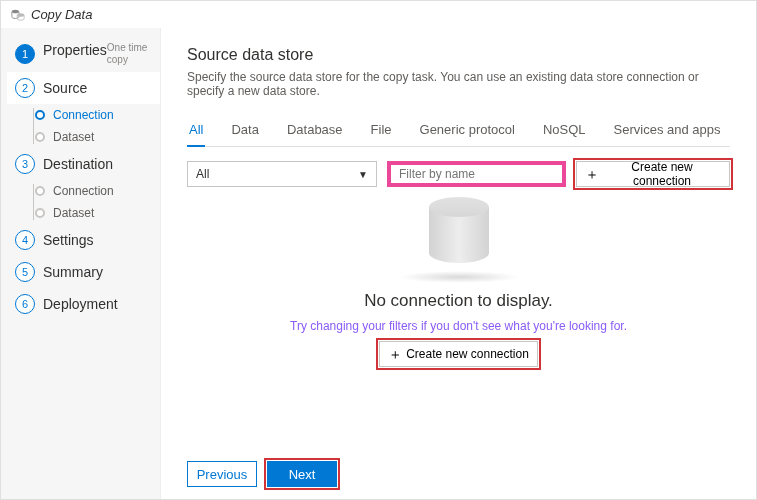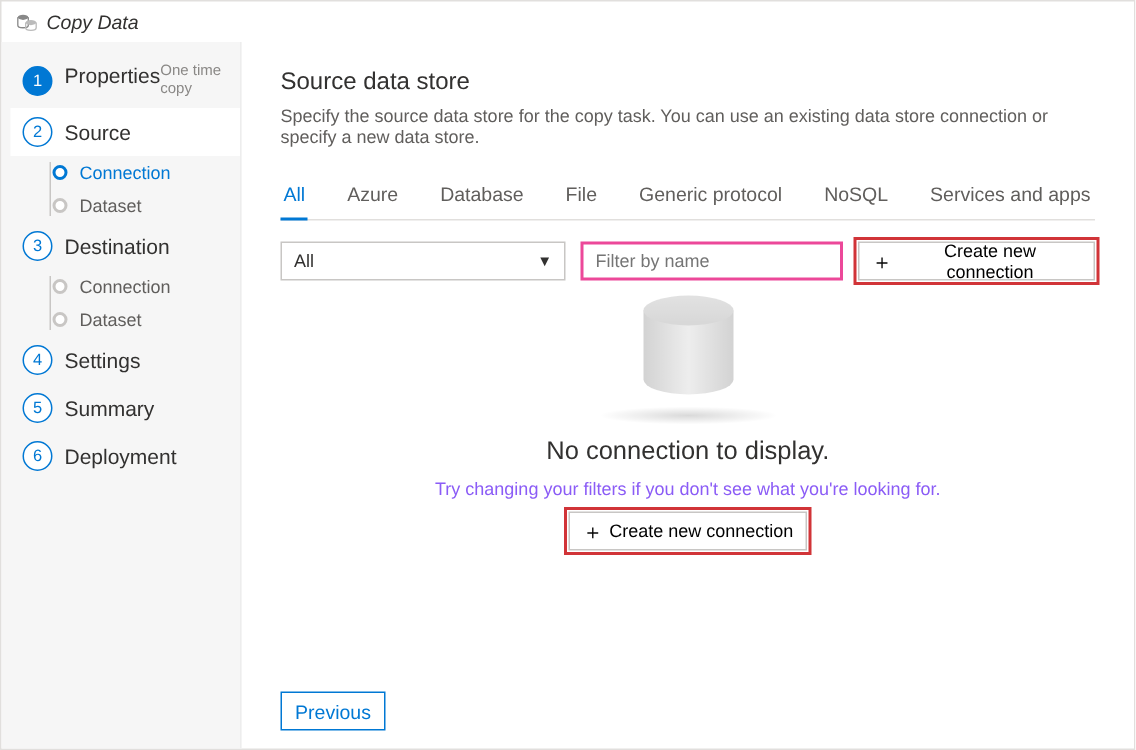--- a/index.html
+++ b/index.html
@@ -21,21 +21,21 @@
     .substep.active .dot { border-color: #0078d4; }
     .substep.active { color: #0078d4; }
     .content { flex: 1; padding: 18px 26px 12px 26px; display: flex; flex-direction: column; overflow: hidden; }
     h1 { font-size: 16px; font-weight: 400; margin-bottom: 6px; }
     .desc { font-size: 12px; color: #605e5c; margin-bottom: 18px; }
     .tabs { display: flex; gap: 24px; border-bottom: 1px solid #e1dfdd; margin-bottom: 14px; font-size: 13px; }
     .tab { padding: 6px 2px 8px; color: #605e5c; cursor: pointer; }
     .tab.active { color: #0078d4; border-bottom: 2px solid #0078d4; margin-bottom: -1px; }
     .filters { display: flex; align-items: center; gap: 10px; margin-bottom: 10px; }
     .select { flex: 0 0 190px; height: 26px; border: 1px solid #c8c6c4; padding: 0 8px; display: flex; align-items: center; justify-content: space-between; font-size: 12px; cursor: pointer; }
-    input.filter { flex: 1; height: 26px; border: 2px solid #ec4899; padding: 0 8px; font-size: 12px; }
+    input.filter { flex: 1; height: 26px; border: 4px solid #ec4899; padding: 0 8px; font-size: 12px; }
     .newconn { height: 26px; border: 1px solid #c8c6c4; background: #fff; padding: 0 8px; display: flex; align-items: center; gap: 4px; font-size: 12px; cursor: pointer; }
     .highlight { outline: 2px solid #d13438; outline-offset: 1px; }
     .empty { flex: 1; display: flex; flex-direction: column; align-items: center; justify-content: flex-start; gap: 8px; }
     .empty .cyl { width: 60px; height: 70px; position: relative; opacity: 0.45; }
     .cyl .top { width: 60px; height: 20px; border-radius: 50%; background: linear-gradient(#bfbfbf,#a8a8a8); position: absolute; top: 0; }
     .cyl .body { width: 60px; height: 56px; background: linear-gradient(90deg,#9e9e9e,#d9d9d9,#9e9e9e); position: absolute; top: 10px; border-radius: 0 0 30px 30px / 0 0 10px 10px; }
     .shadow { width: 120px; height: 12px; background: radial-gradient(ellipse, rgba(0,0,0,0.15), transparent 70%); margin-top: -4px; }
     .empty h2 { font-size: 17px; font-weight: 400; color: #323130; }
     .empty p { font-size: 12px; color: #8b5cf6; }
     .footer { display: flex; gap: 10px; padding-top: 10px; align-items: flex-end; }
@@ -107,21 +107,21 @@
           <span>Deployment</span>
         </div>
     </nav>
 
     <section class="content">
       <h1>Source data store</h1>
       <p class="desc">Specify the source data store for the copy task. You can use an existing data store connection or specify a new data store.</p>
 
       <div class="tabs">
         <div class="tab active">All</div>
-        <div class="tab">Azure</div>
+        <div class="tab">Data</div>
         <div class="tab">Database</div>
         <div class="tab">File</div>
         <div class="tab">Generic protocol</div>
         <div class="tab">NoSQL</div>
         <div class="tab">Services and apps</div>
       </div>
 
       <div class="filters">
         <div class="select">
           <span>All</span>
@@ -143,16 +143,17 @@
         <h2>No connection to display.</h2>
         <p>Try changing your filters if you don't see what you're looking for.</p>
         <button class="newconn highlight">
           <span class="plus">＋</span>
           <span>Create new connection</span>
         </button>
       </div>
 
       <div class="footer">
         <button class="btn">Previous</button>
+        <button class="btn primary highlight">Next</button>
       </div>
     </section>
   </div>
 </div>
 
 </body></html>

